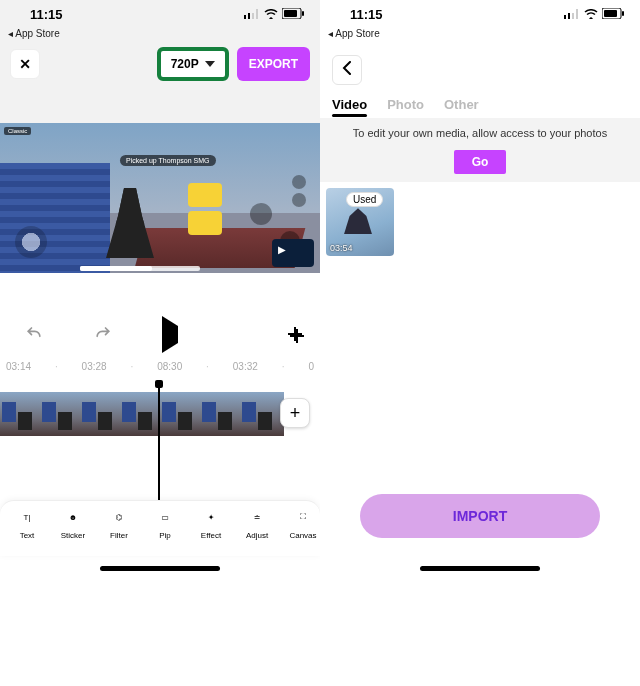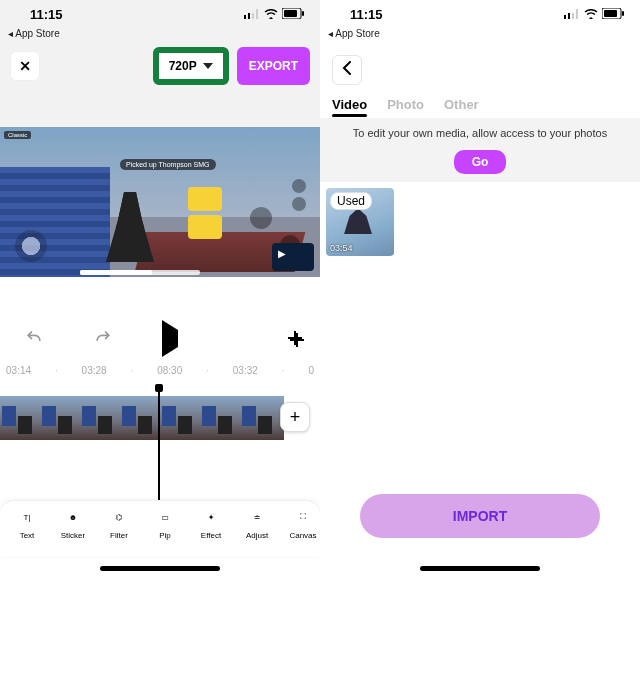--- a/index.html
+++ b/index.html
@@ -43,21 +43,21 @@
     width: 30px; height: 30px;
     background: #fff;
     border-radius: 6px;
     display: flex; align-items: center; justify-content: center;
     font-size: 14px; font-weight: 600;
     border: 1px solid #eee;
   }
   .res-btn {
     background: #fff;
     border-radius: 6px;
-    border: 6px solid #15803d;
+    border: 4px solid #15803d;
     padding: 6px 10px;
     font-size: 12px;
     font-weight: 600;
     display: flex; align-items: center; gap: 6px;
   }
   .caret-down {
     width: 0; height: 0;
     border-left: 5px solid transparent;
     border-right: 5px solid transparent;
     border-top: 6px solid #222;
@@ -257,38 +257,38 @@
     align-items: center;
     justify-content: space-between;
     gap: 10px;
     flex-direction: column;
   }
   .notice-text { font-size: 11px; color: #333; line-height: 1.3; }
   .go-btn {
     background: #c643ff;
     color: #fff;
     border: none;
-    border-radius: 10px;
+    border-radius: 2px;
     padding: 5px 18px;
     font-size: 12px;
     font-weight: 600;
   }
 
   .grid { padding: 6px; }
   .media-thumb {
     width: 68px; height: 68px;
     border-radius: 4px;
     background: linear-gradient(160deg,#b9d0e5 0%, #8ab0d0 60%, #6f90b0 100%);
     position: relative;
     overflow: hidden;
   }
   .media-thumb .sky { position:absolute; left:18px; top:20px; width:28px; height:26px; background:#2a2a3a; clip-path: polygon(50% 0, 80% 30%, 100% 100%, 0 100%, 20% 30%); }
   .used-badge {
-    position: absolute; top: 4px; left: 4px;
-    background: #fff; border-radius: 8px; font-size: 12px; padding: 1px 6px;
+    position: absolute; top: 4px; left: 20px;
+    background: #fff; border-radius: 8px; font-size: 10px; padding: 1px 6px;
     border: 1px solid #ddd;
   }
   .dur { position: absolute; left: 4px; bottom: 3px; color: #fff; font-size: 9px; text-shadow: 0 0 2px #000; }
 
   .import-btn {
     position: absolute;
     left: 40px; right: 40px; bottom: 38px;
     background: #d9a5ea;
     color: #6d28d9;
     border: none;

